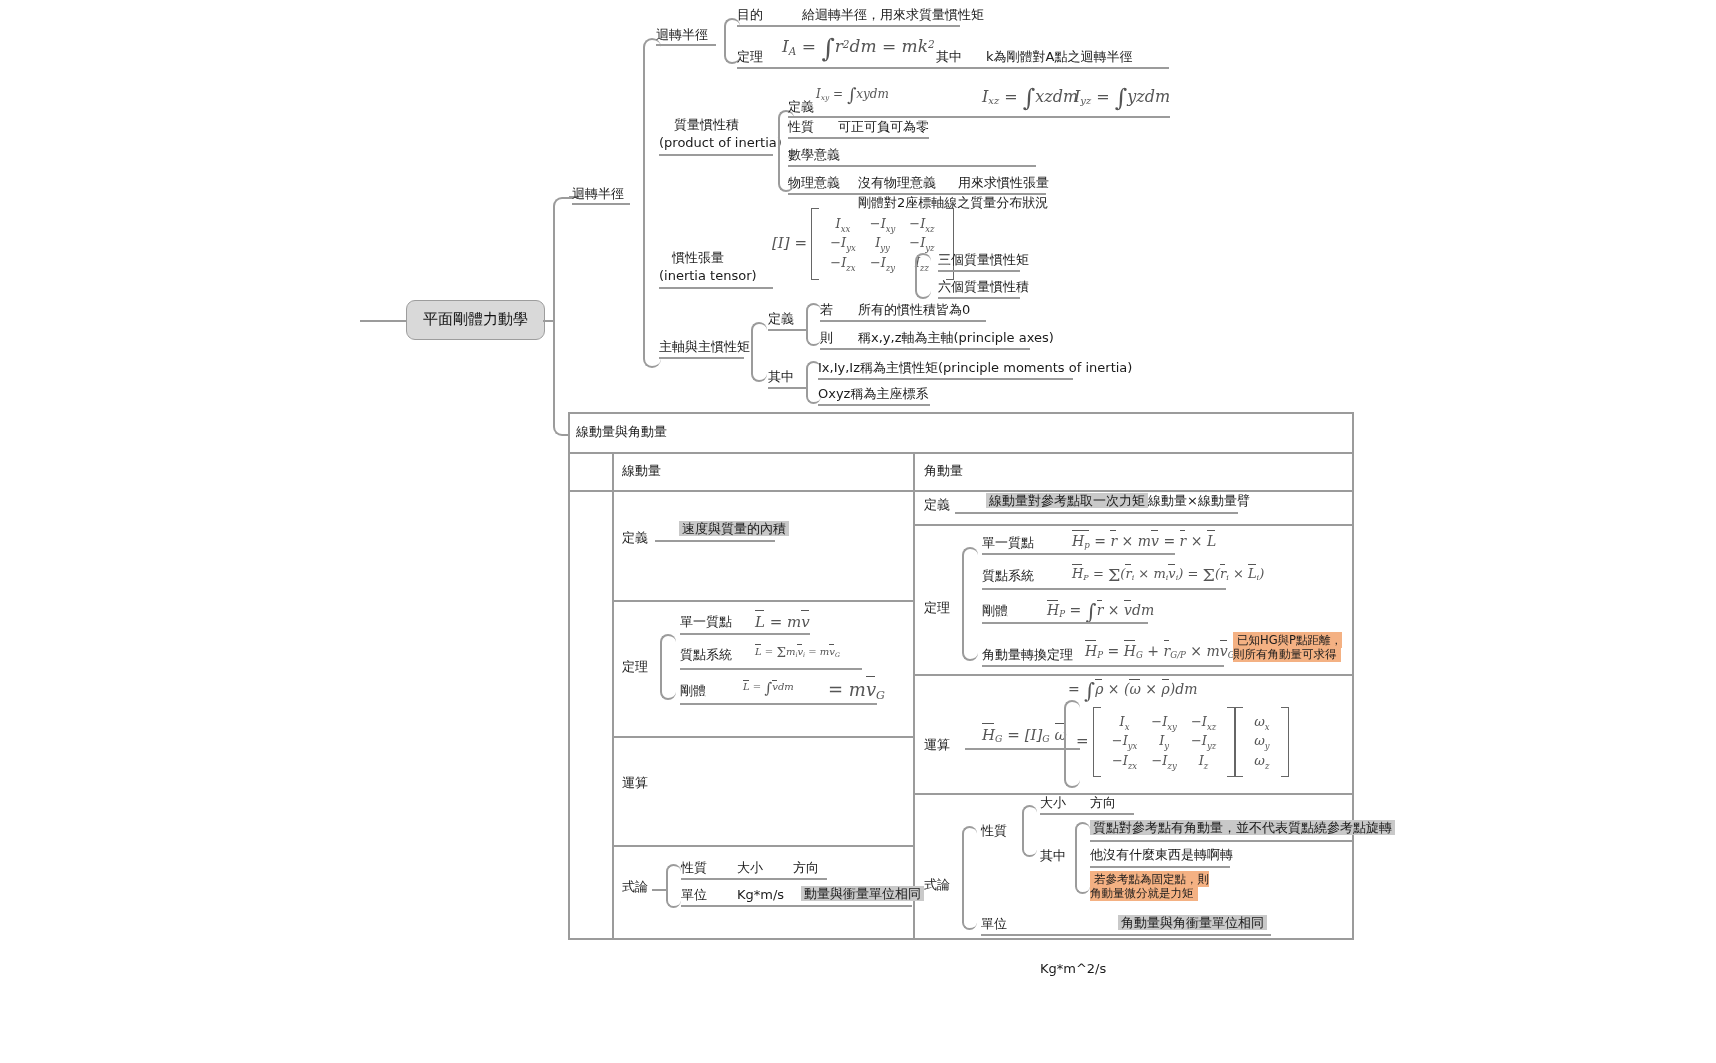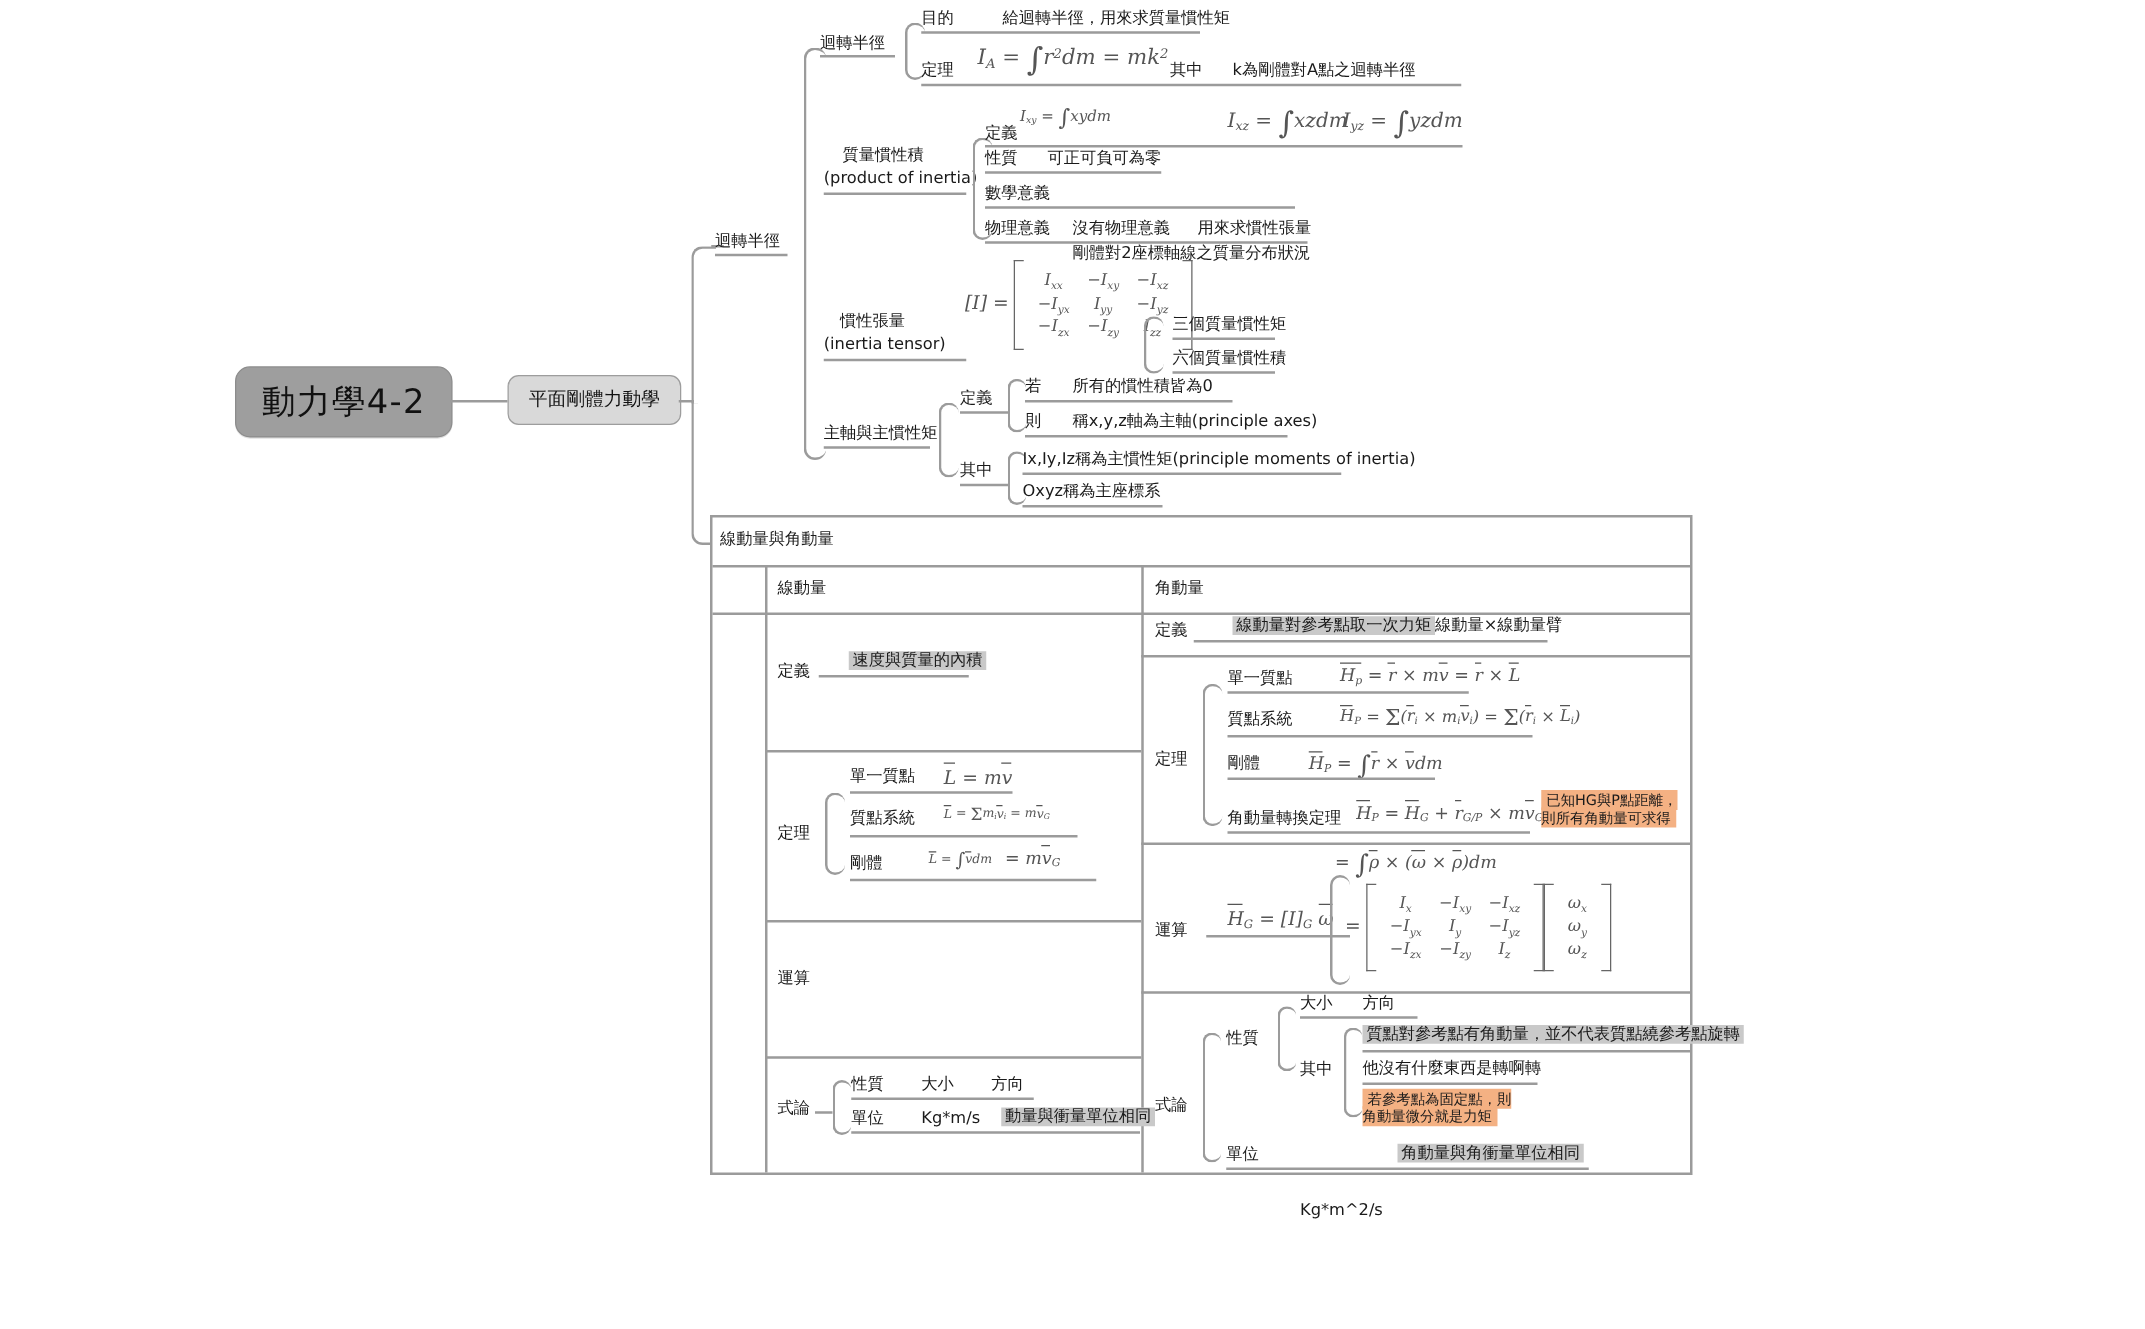--- a/index.html
+++ b/index.html
@@ -97,23 +97,20 @@
     border:2px solid #9b9b9b;
     background:#fff;
     box-sizing:border-box;
   }
 </style>
 </head>
 <body>
 
 <div id="canvas">
 
-  <div class="abs root-node txt" style="left:188px;top:293px;width:172px;height:55px;">
-    <span>動力學4-2</span>
-  </div>
 
   <div class="hline" style="left:360px;top:320px;width:46px;"></div>
 
   <div class="abs lvl1-node txt" style="left:406px;top:300px;width:137px;height:38px;">
     <span>平面剛體力動學</span>
   </div>
 
   <div class="hline" style="left:543px;top:320px;width:12px;"></div>
   <div class="elbow elbow-tl" style="left:553px;top:197px;width:18px;height:124px;border-bottom:none;"></div>
   <div class="elbow elbow-bl" style="left:553px;top:320px;width:18px;height:114px;border-top:none;"></div>
@@ -267,21 +264,21 @@
   <div class="lbl txt" style="left:680px;top:648px;">質點系統</div>
   <div class="abs math" style="left:755px;top:644px;font-size:10px;">
     <span class="vec"><span class="mi">L</span></span> <span class="mr">=</span> <span class="sum">Σ</span><span class="mi">m</span><sub>i</sub><span class="vec"><span class="mi">v</span></span><sub>i</sub> <span class="mr">=</span> <span class="mi">m</span><span class="vec"><span class="mi">v</span></span><sub>G</sub>
   </div>
   <div class="hline" style="left:680px;top:668px;width:182px;"></div>
 
   <div class="lbl txt" style="left:680px;top:684px;">剛體</div>
   <div class="abs math" style="left:743px;top:679px;font-size:10px;">
     <span class="vec"><span class="mi">L</span></span> <span class="mr">=</span> <span class="intg">∫</span><span class="vec"><span class="mi">v</span></span><span class="mi">dm</span>
   </div>
-  <div class="abs math" style="left:804px;top:679px;font-size:14px;">
+  <div class="abs math" style="left:828px;top:679px;font-size:18px;">
     <span class="mr">=</span> <span class="mi">m</span><span class="vec"><span class="mi">v</span></span><sub>G</sub>
   </div>
   <div class="hline" style="left:680px;top:703px;width:197px;"></div>
 
   <div class="lbl txt" style="left:622px;top:776px;">運算</div>
 
   <div class="lbl txt" style="left:622px;top:880px;">式論</div>
   <div class="hline" style="left:652px;top:889px;width:14px;"></div>
   <div class="bracket" style="left:666px;top:864px;width:13px;height:40px;"></div>
 

